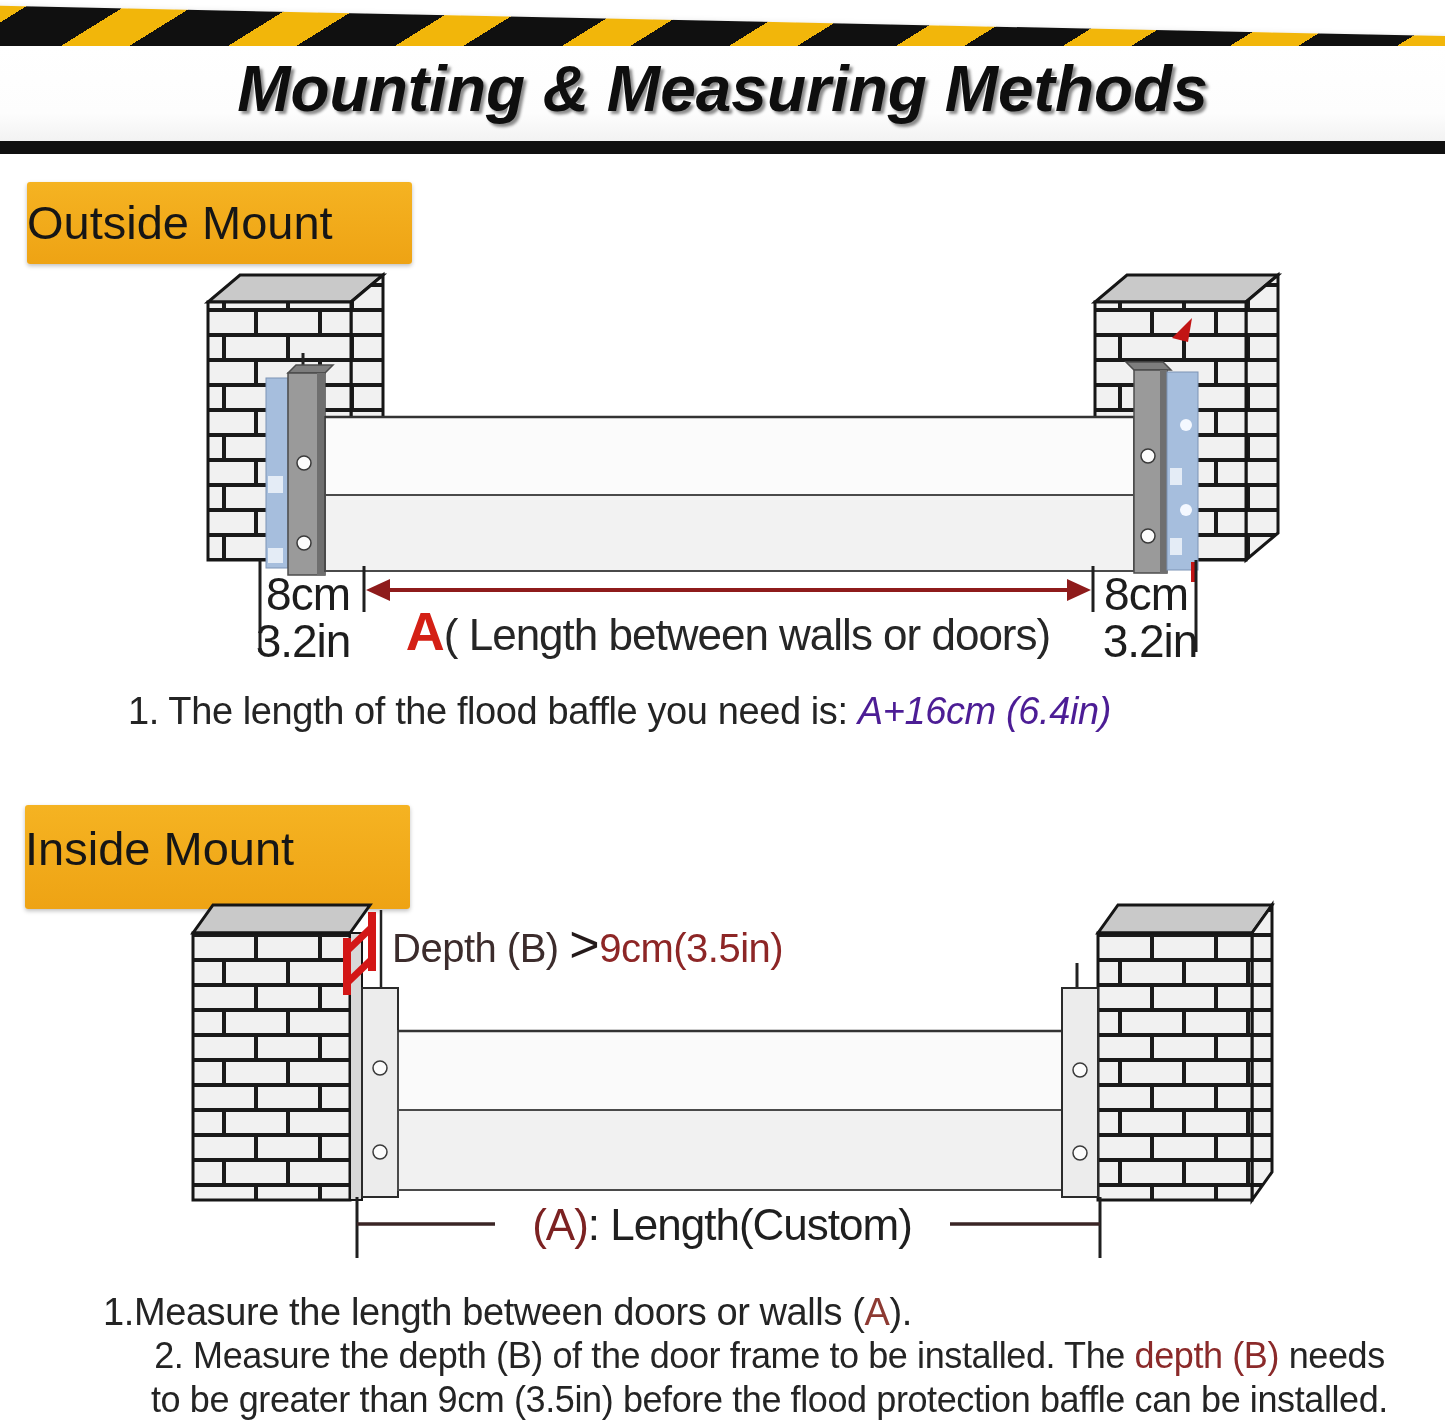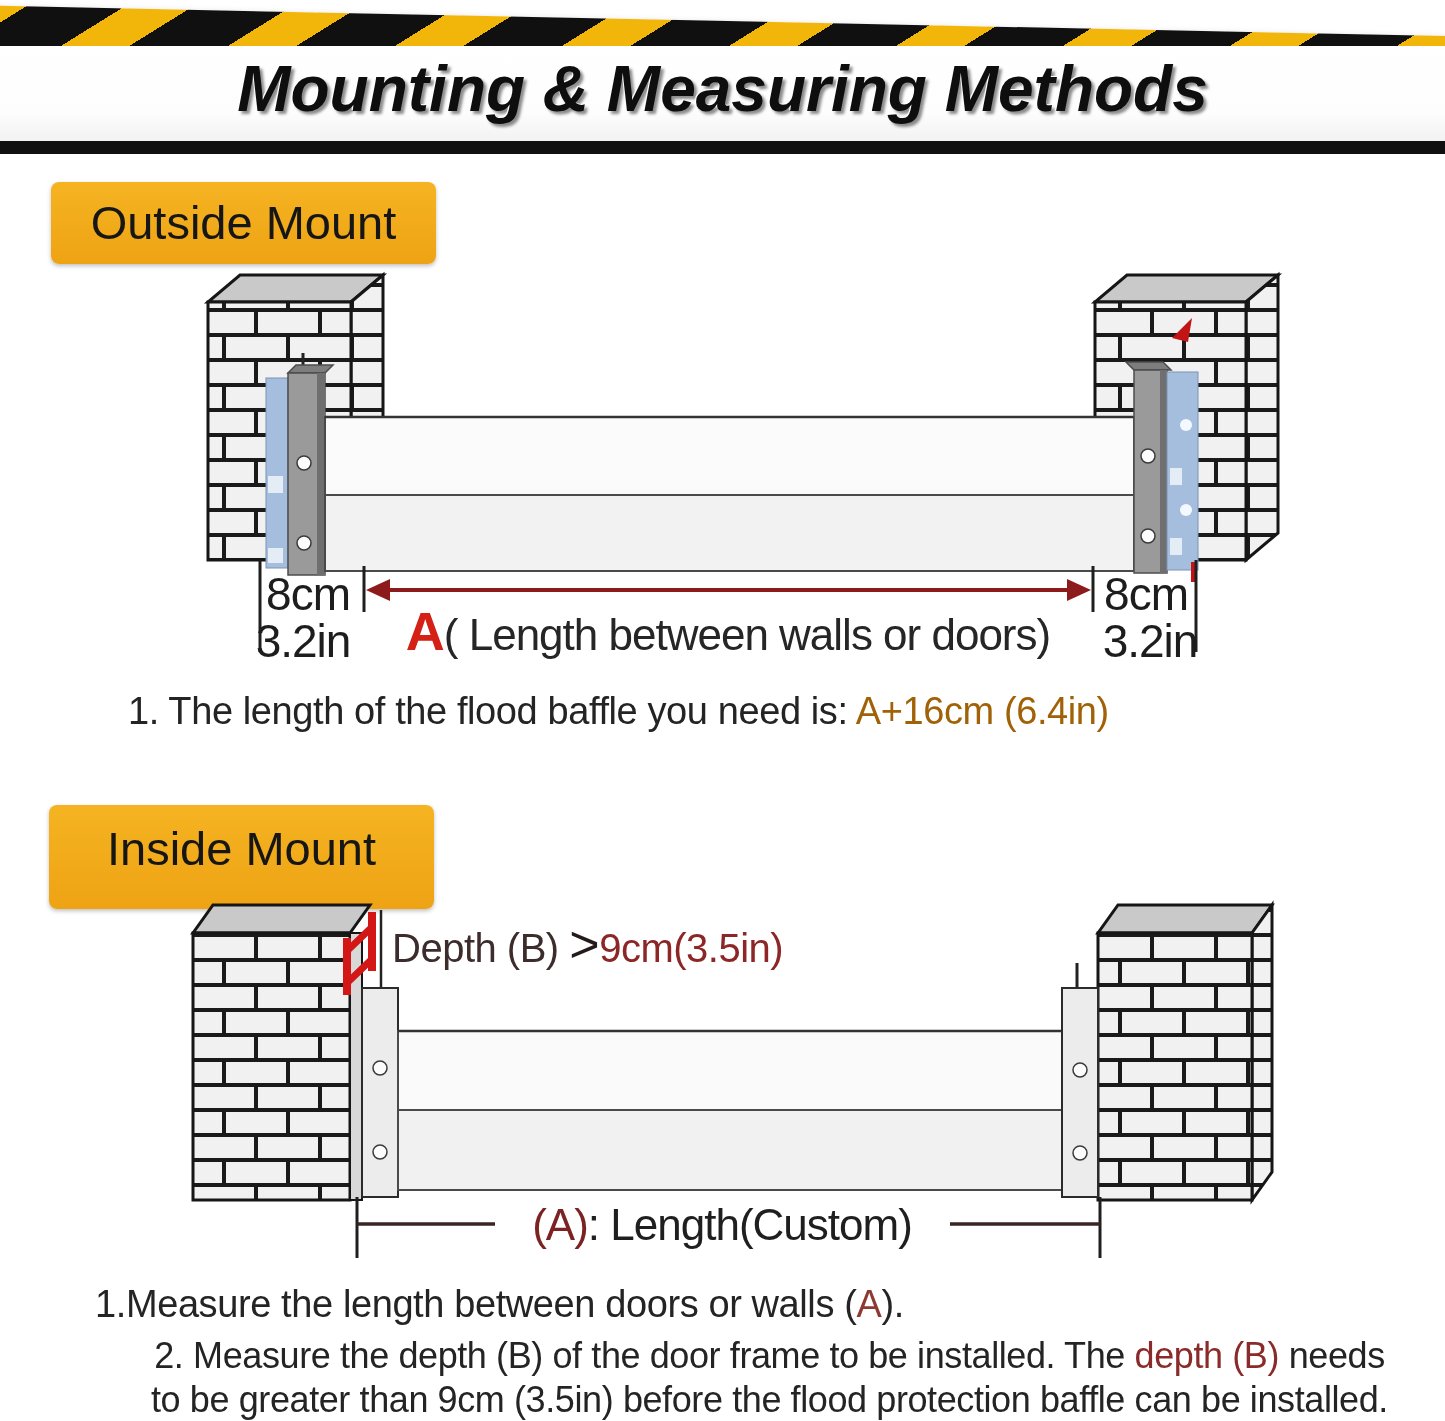--- a/index.html
+++ b/index.html
@@ -12,23 +12,23 @@
           background:repeating-linear-gradient(147deg,#f2b60a 0 36px,#101010 36px 88px);
           box-shadow:0 4px 9px rgba(0,0,0,.28);}
   .title-band{position:absolute;top:46px;left:0;width:100%;height:96px;
           background:linear-gradient(180deg,#ffffff 0%,#fdfdfd 70%,#f2f2f2 100%);}
   .page-title{position:absolute;top:52px;left:0;width:100%;text-align:center;
           font-size:64px;font-weight:bold;letter-spacing:0px;color:#0e0e0e;
           text-shadow:-1px -1px 0 #ffffff,3px 3px 3px rgba(0,0,0,.45);font-style:italic;}
   .header-bar{position:absolute;top:141px;left:0;width:100%;height:13px;background:#101010;}
 
   
-  .badge{position:absolute;border-radius:8px;text-align:center;color:#161616;
+  .badge{position:absolute;border-radius:3px;color:#161616;
          background:linear-gradient(180deg,#f5b322 0%,#eea314 100%);
-         box-shadow:0 2px 4px rgba(0,0,0,.25);margin-left:24px;}
+         box-shadow:0 2px 4px rgba(0,0,0,.25);}
   .badge-outside{top:182px;left:27px;width:385px;height:82px;line-height:82px;font-size:47px;}
   .badge-inside{top:805px;left:25px;width:385px;height:104px;line-height:88px;font-size:47px;}
 
   
   .diagram{position:absolute;left:0;width:1445px;display:block;}
   .d1{top:260px;height:420px;}
   .d2{top:885px;height:385px;}
   .face{stroke:#161616;stroke-width:3;}
   .topface{fill:#c9c9c9;stroke:#161616;stroke-width:3;}
   .sideshade{fill:#d8d8d8;stroke:#161616;stroke-width:2;}
@@ -42,25 +42,25 @@
   .dimtext{font-size:46px;fill:#1d1d1d;letter-spacing:-1px;}
   .biglabel{font-size:44px;fill:#262626;letter-spacing:-1px;}
   .depthtext{font-size:40px;fill:#3c2c2c;letter-spacing:-0.5px;}
   .lentext{font-size:44px;fill:#1f1f1f;letter-spacing:-1px;}
 
   
   .steps-outside{position:absolute;top:690px;left:128px;font-size:38px;color:#242424;
                  letter-spacing:-0.4px;}
   .steps-outside p{margin:0 0 13px 0;}
   .step-inside-1{position:absolute;top:1283px;left:95px;font-size:38px;color:#242424;
-                 letter-spacing:-0.4px;margin:0;}
+                 letter-spacing:-0.4px;margin:8px;}
   .step-inside-2{position:absolute;top:1334px;left:0;width:1445px;text-align:center;
                  font-size:36px;line-height:44px;color:#242424;letter-spacing:-0.4px;margin:0;padding-left:47px;}
   .accent-a{color:#8d3a32;}
-  .red-strong{color:#a16207;}
+  .red-strong{color:#4c1d95;font-style:italic;}
   .red-dark{color:#8b2a2a;}
 </style>
 </head>
 <body>
 
 <div class="page">
 
   <div class="hazard"></div>
   <div class="title-band"></div>
   <div class="page-title">Mounting &amp; Measuring Methods</div>

